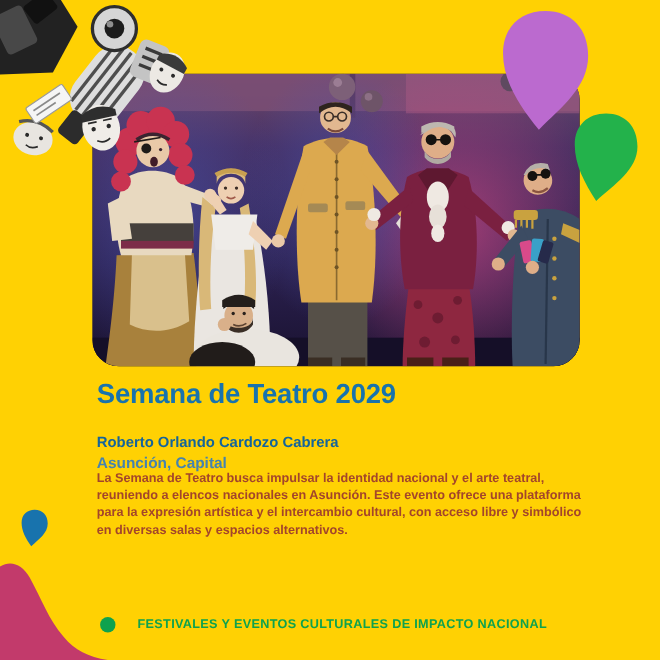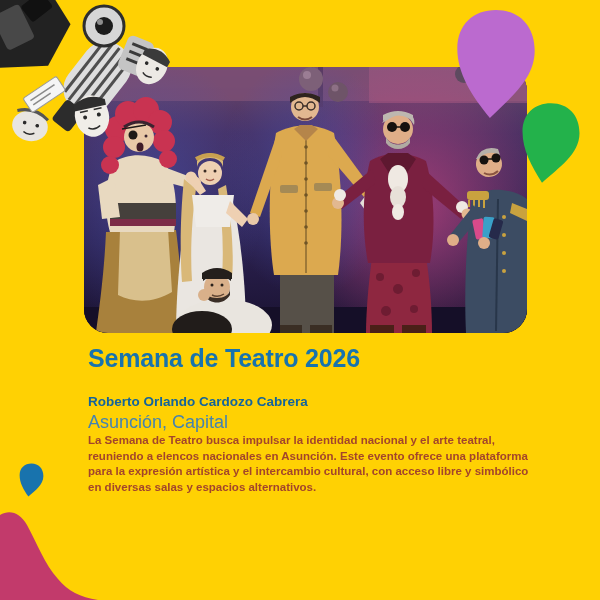--- a/index.html
+++ b/index.html
@@ -37,21 +37,21 @@
     font-size: 25px; font-weight: 800; letter-spacing: -0.2px;
     color: var(--title-blue, #1873AD);
   }
   .author {
     margin-top: 21px;
     font-size: 13.5px; font-weight: 700;
     color: var(--author-blue, #14649C);
   }
   .location {
     margin-top: 3px;
-    font-size: 18px; font-weight: 400;
+    font-size: 14px; font-weight: 700;
     color: var(--location-blue, #4583B0);
   }
   .description {
     width: 445px;
     font-size: 11.5px; font-weight: 700; line-height: 15.5px;
     color: var(--description-red, #A3452B);
   }
 
   
   .footer { position: absolute; left: 91px; top: 561px; display: flex; align-items: center; z-index: 4; }
@@ -334,20 +334,24 @@
     <path d="M28,108 C14,86 2,64 2,40 C2,16 18,2 40,2 C63,2 78,18 78,42 C78,70 50,88 28,108 Z" fill="currentColor"></path>
   </svg>
   <svg class="blob drop-blue" viewBox="0 0 80 110">
     <path d="M30,108 C14,86 2,64 2,40 C2,16 18,2 40,2 C63,2 78,18 78,42 C78,70 52,88 30,108 Z" fill="currentColor"></path>
   </svg>
   <svg class="blob blob-pink" viewBox="0 0 98 97">
     <path d="M0,12 C10,6 20,10 27,22 C38,42 44,60 58,76 C68,88 80,94 98,97 L0,97 Z" fill="currentColor"></path>
   </svg>
 
   <div class="content">
-    <h1 class="title">Semana de Teatro 2026</h1>
+    <h1 class="title">Semana de Teatro 2029</h1>
     <div class="author">Roberto Orlando Cardozo Cabrera</div>
     <div class="location">Asunción, Capital</div>
     <p class="description">La Semana de Teatro busca impulsar la identidad nacional y el arte teatral, reuniendo a elencos nacionales en Asunción. Este evento ofrece una plataforma para la expresión artística y el intercambio cultural, con acceso libre y simbólico en diversas salas y espacios alternativos.</p>
   </div>
 
+  <div class="footer">
+    <span class="footer-dot"></span>
+    <span class="footer-label">FESTIVALES Y EVENTOS CULTURALES DE IMPACTO NACIONAL</span>
+  </div>
 
 </div>
 
 </body></html>

